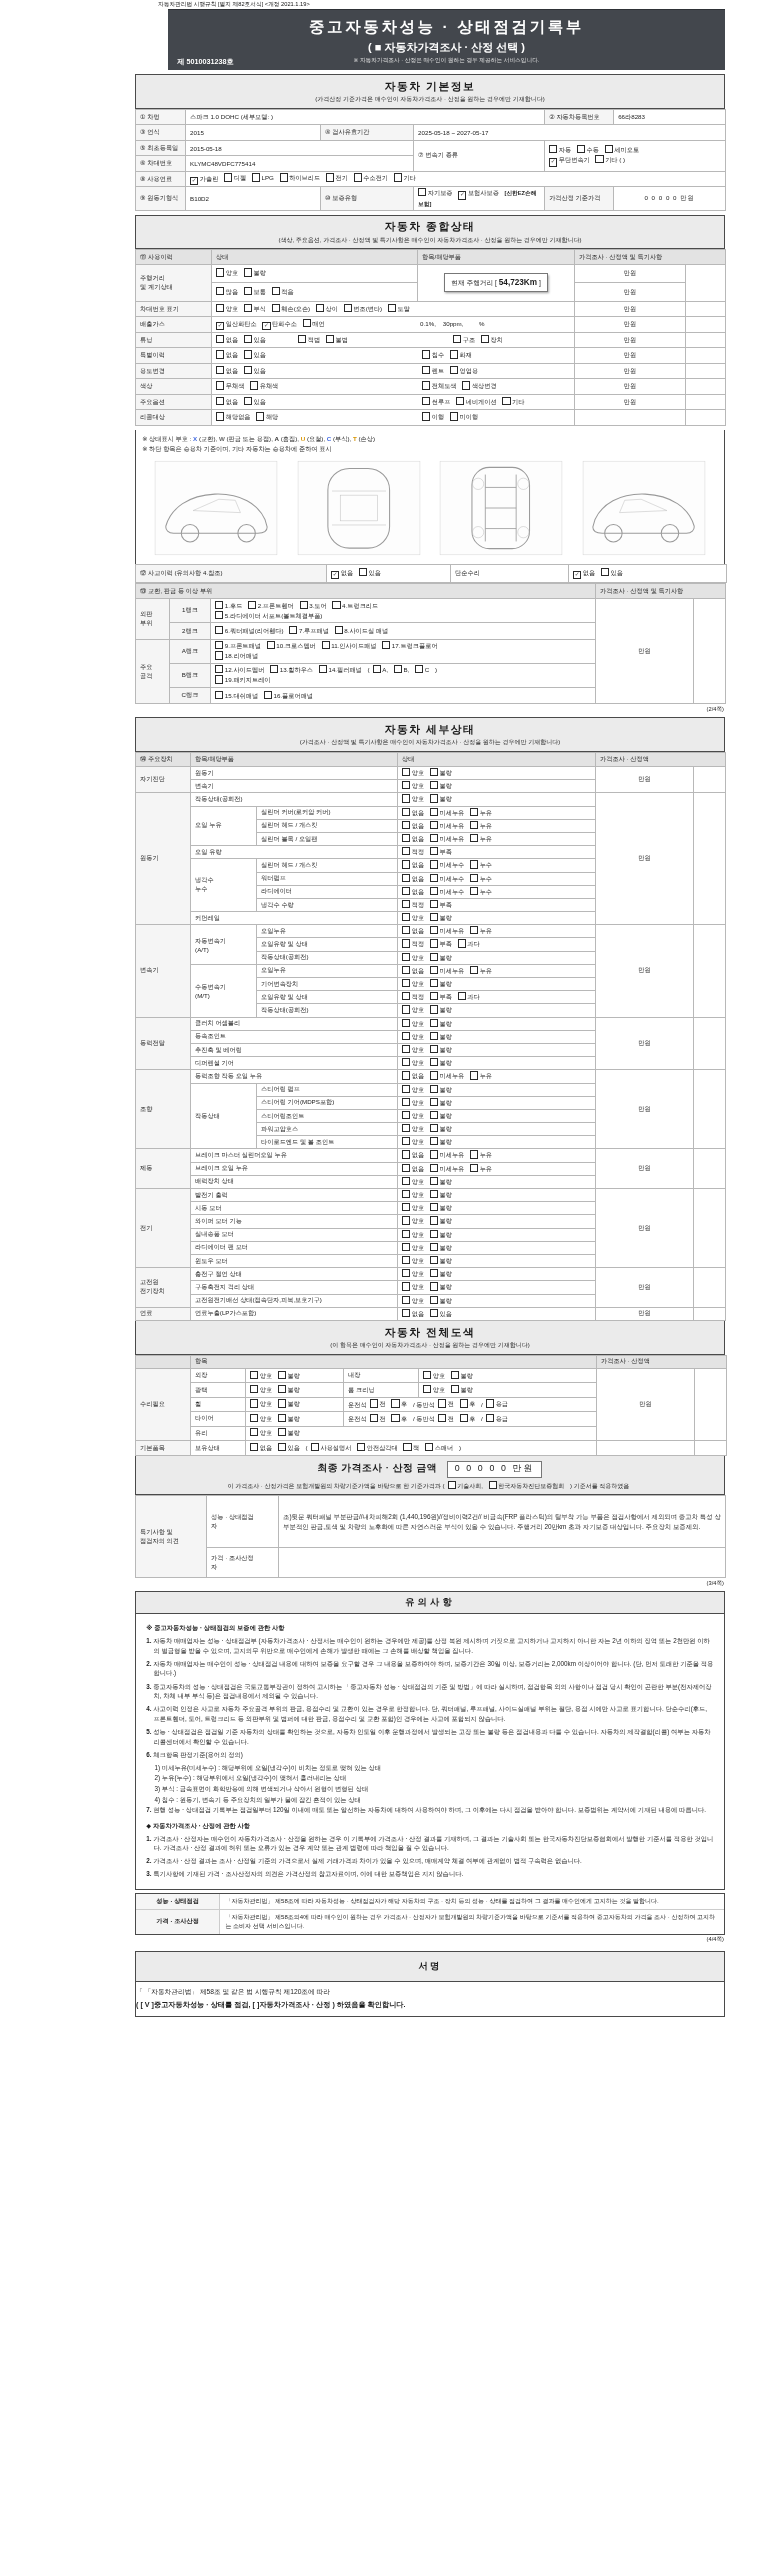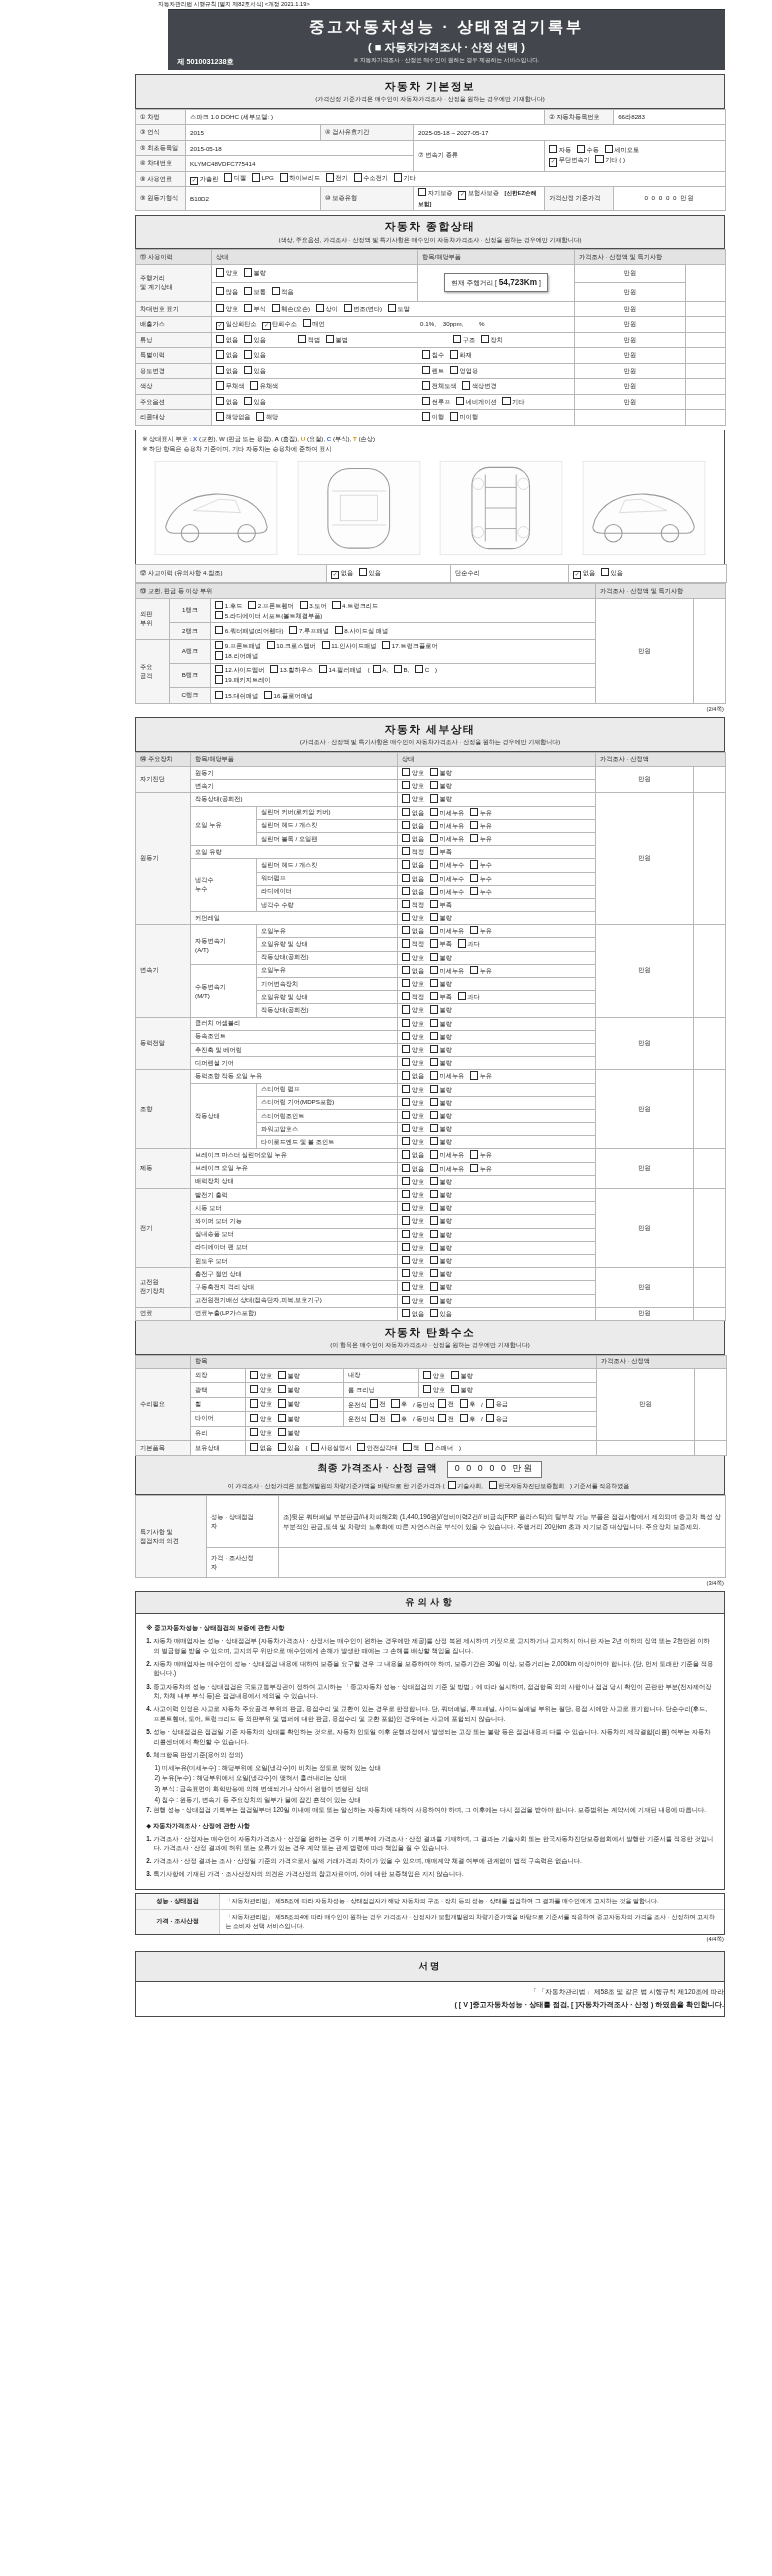--- a/index.html
+++ b/index.html
@@ -59,21 +59,21 @@
     radial-gradient(ellipse 77px 36px at 50% 68%, #101012 0%, #1d1d20 60%, transparent 61%),
     radial-gradient(ellipse 98px 49px at 50% 62%, #2a2a2e 0%, #3a3a3e 70%, transparent 71%),
     linear-gradient(180deg,#b9b4ac 0%,#a09c95 18%,#7d7a75 38%,#4a4a4c 62%,#2c2c2e 100%);}
   .photo2{background:
     linear-gradient(75deg, transparent 30%, #d8cfa8 31%, #cdbf8e 45%, transparent 46%),
     linear-gradient(105deg, transparent 54%, #d8cfa8 55%, #cdbf8e 69%, transparent 70%),
     linear-gradient(180deg,#cdd5db 0%,#aab3ba 22%,#83898e 40%,#5e6164 62%,#3f4143 100%);}
   .signbox{border:1px solid #4a4a4a;background:#ebebeb;position:relative;padding:8.2px 0 7.2px;}
   .signbox .sg{text-align:center;font-size:9.3px;font-weight:bold;letter-spacing:2.1px;}
   .signbox .fee{text-align:right;font-size:11.3px;font-weight:bold;padding:5.2px 31px 1px 0;}
-  .confirm{border:1px solid #4a4a4a;border-top:0;background:#fff;text-align:right;padding:6.2px 0;}
+  .confirm{border:1px solid #4a4a4a;border-top:0;background:#fff;text-align:left;padding:6.2px 0;}
   .confirm .c1{font-size:6.7px;}
   .confirm .c2{font-size:7.2px;font-weight:bold;margin-top:3.1px;}
   svg.diag{flex:none;}
 </style>
 </head>
 <body>
 
 <div id="doc">
 
   <div id="reg">자동차관리법 시행규칙 [별지 제82호서식] &lt;개정 2021.1.19&gt;</div>
@@ -555,21 +555,21 @@
             <td colspan="2">연료누출(LP가스포함)</td>
             <td><span class="opt"><span class="cb"></span><span>없음</span></span><span class="opt"><span class="cb"></span><span>있음</span></span></td>
             <td class="pr" rowspan="1">만원</td>
             <td rowspan="1"></td>
           </tr>
 </tbody>
       </table>
     </div>
 
   <div class="sechead" style="border-top:0;">
-    <div class="st1">자동차 탄화수소</div>
+    <div class="st1">자동차 전체도색</div>
     <div class="st2">(이 항목은 매수인이 자동차가격조사 · 산정을 원하는 경우에만 기재합니다)</div>
   </div>
   <div id="etc-table">
 <table style="border-bottom:0;">
  <colgroup>
           <col style="width:55px">
           <col style="width:55px">
           <col style="width:98px">
           <col style="width:75px">
           <col style="width:178px">

